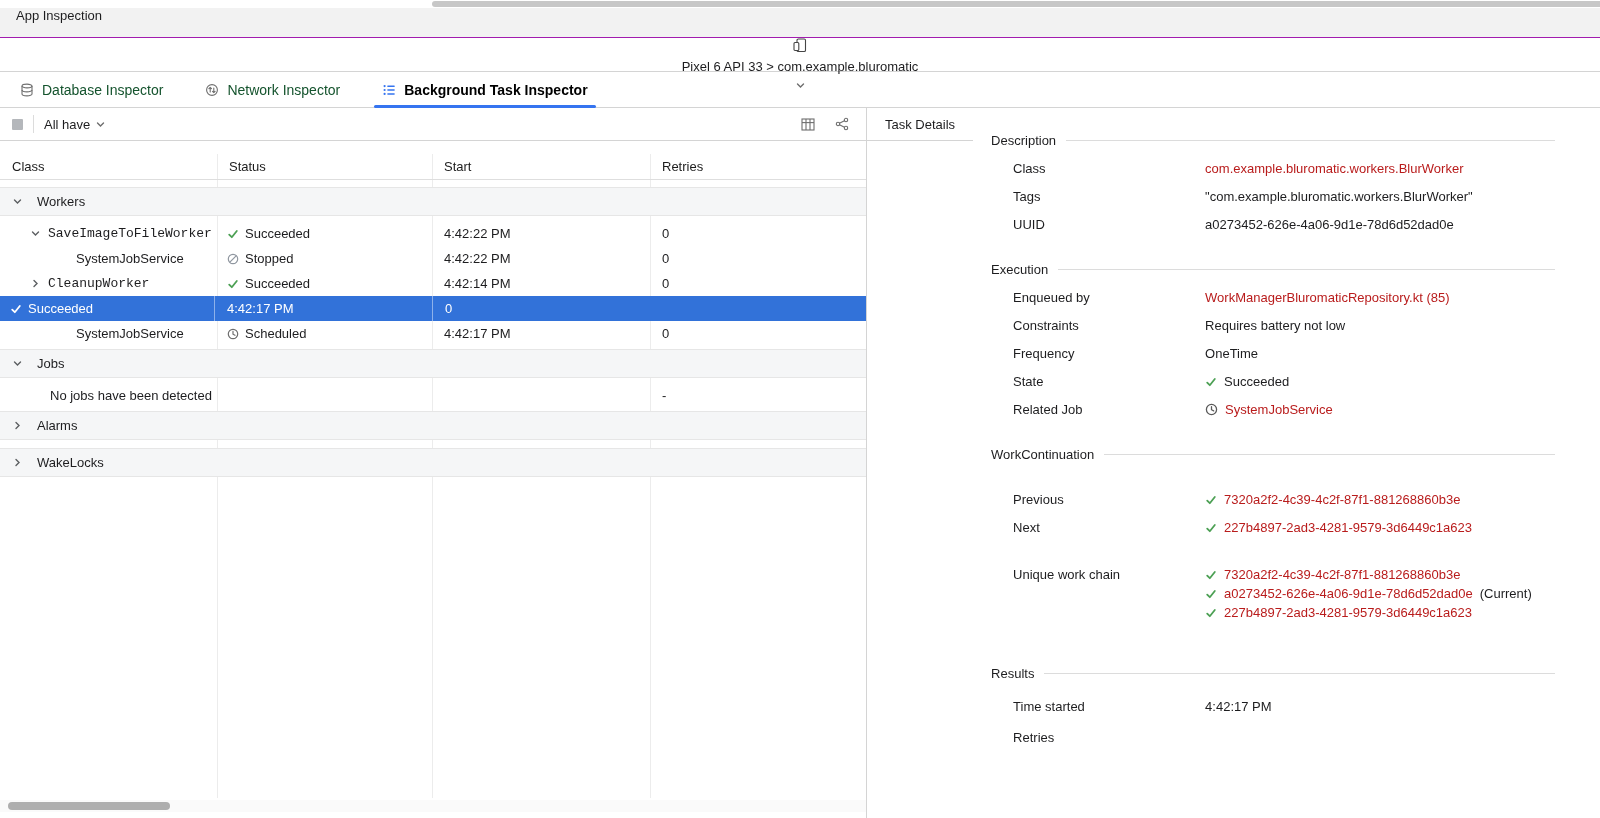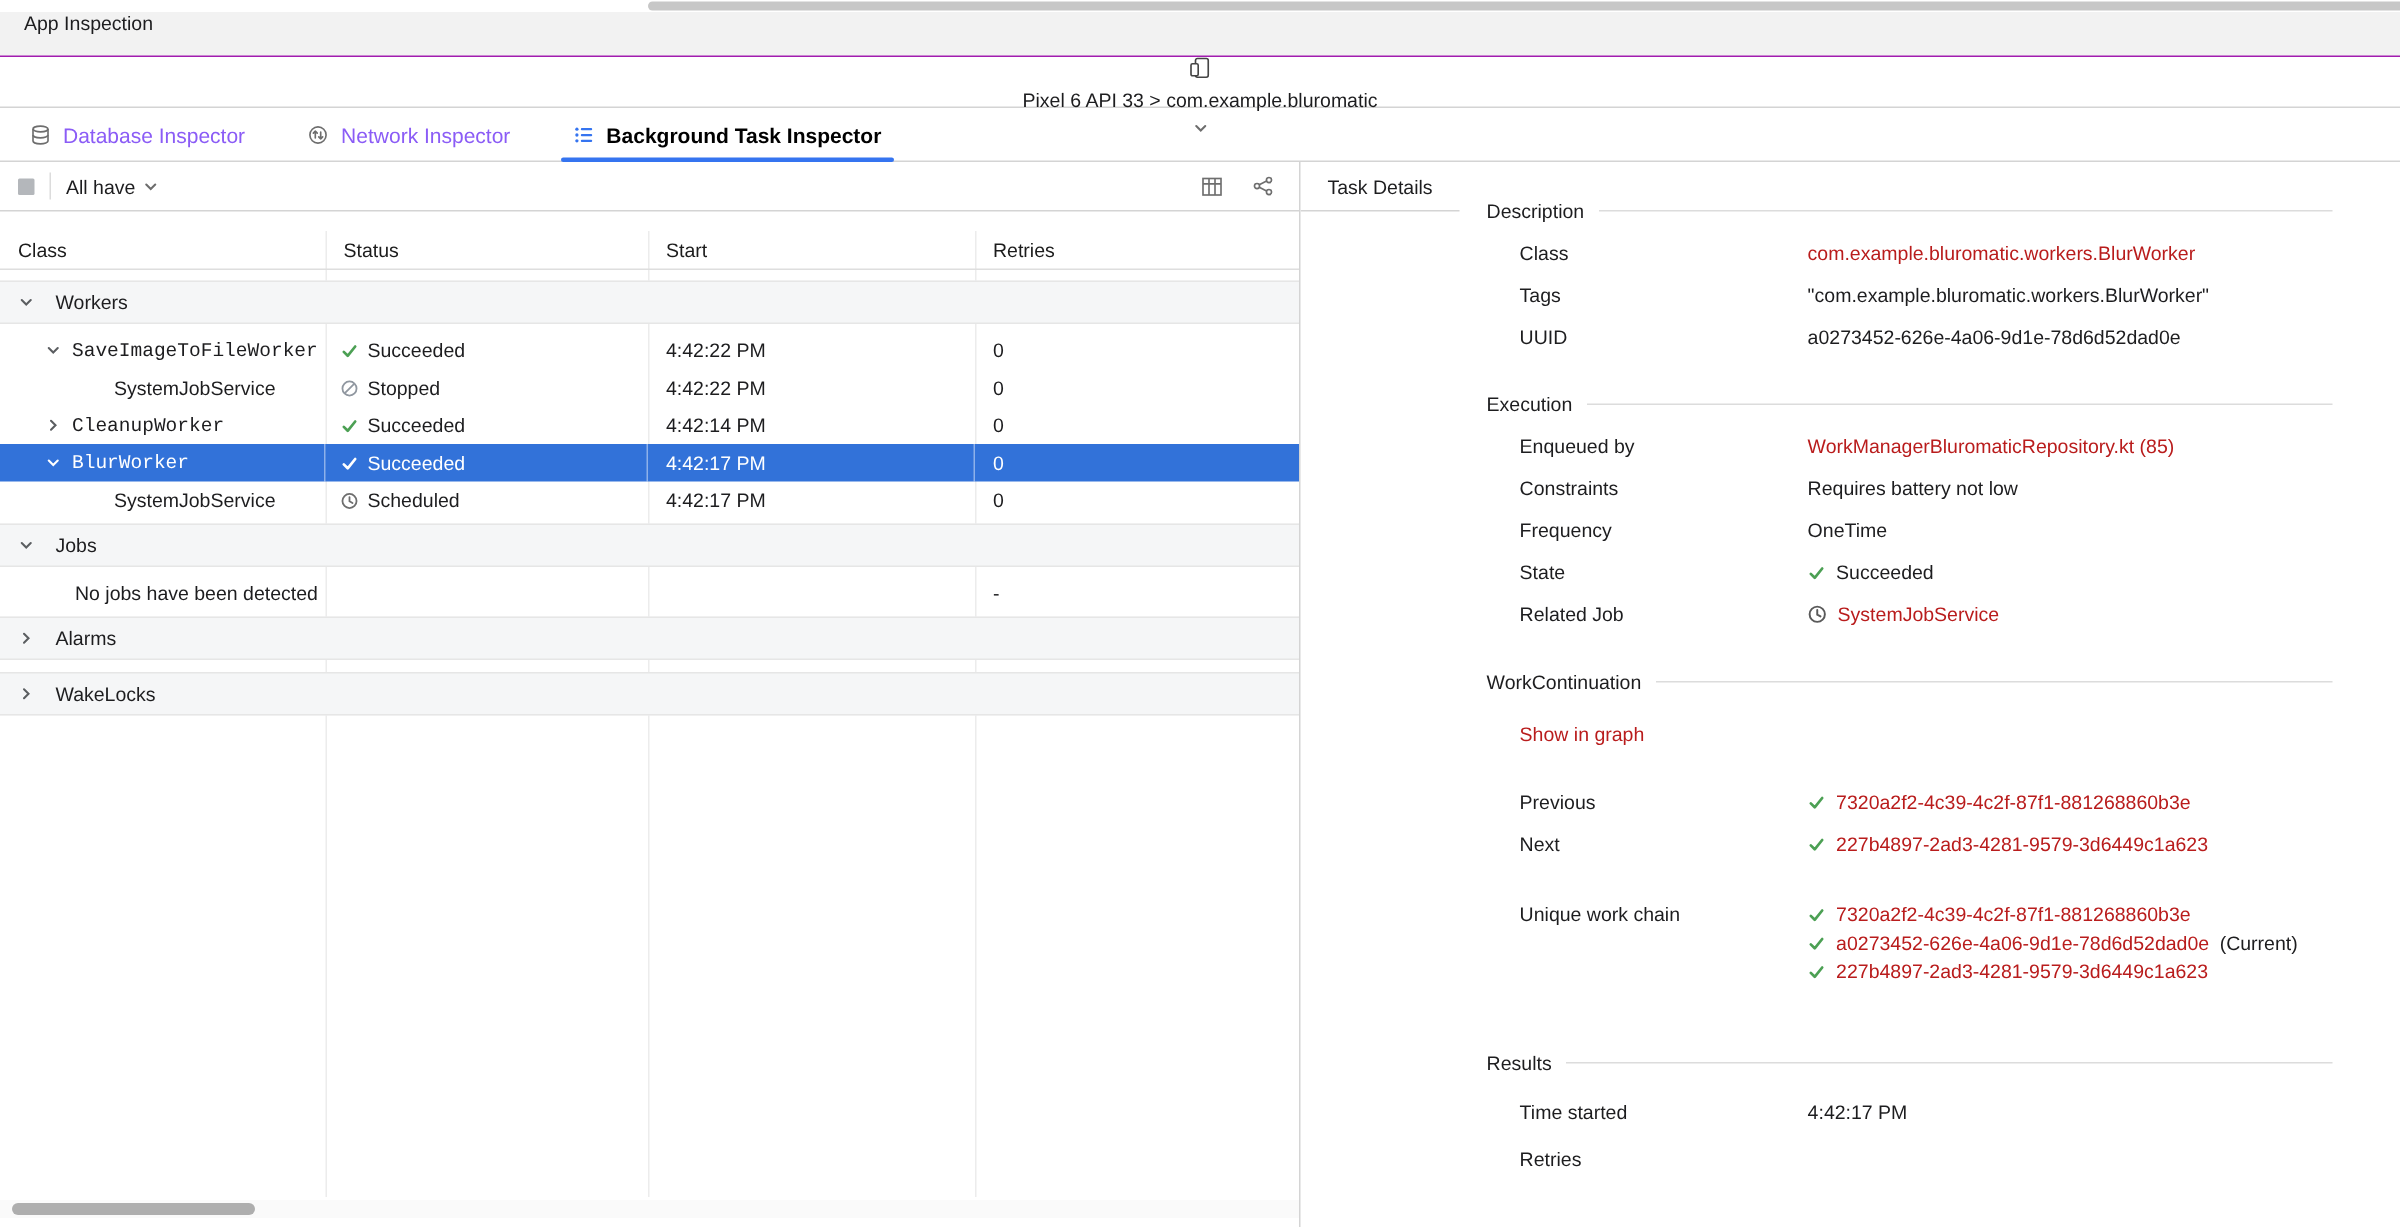--- a/index.html
+++ b/index.html
@@ -12,21 +12,21 @@
     background:#c7c7c7; border-radius:3px 0 0 3px; }
 
   .app-bar { height:30px; background:#f2f2f2; display:flex; align-items:flex-start;
     padding:0 16px; border-bottom:1px solid #a21caf; }
 
   .device-bar { height:34px; background:#fff; display:flex; align-items:center;
     gap:6px; padding:0 12px; border-bottom:1px solid #d4d4d4; cursor:pointer;flex-direction:column; }
 
   .tabs-bar { height:36px; background:#fff; display:flex; align-items:stretch;
     gap:34px; padding-left:16px; border-bottom:1px solid #d4d4d4; }
-  .tab { display:flex; align-items:center; gap:8px; font-size:14px; color:#8b5cf6;
+  .tab { display:flex; align-items:center; gap:8px; font-size:14px; color:#14532d;
     position:relative; padding:0 4px; cursor:pointer; }
   .tab.active { color:#000; font-weight:bold; }
   .tab.active::after { content:""; position:absolute; left:-4px; right:-4px; bottom:-1px;
     height:3px; background:#3574f0; border-radius:2px; }
 
   .main { display:flex; height:710px; }
 
   
   .left-panel { width:867px; border-right:1px solid #d4d4d4; display:flex;
     flex-direction:column; position:relative; background:#fff; }
@@ -278,28 +278,20 @@
                 <path d="M2.2 6.6 L4.8 9.2 L9.8 3" fill="none" stroke="currentColor" stroke-width="1.8" stroke-linecap="round" stroke-linejoin="round"></path>
               </svg>
           </span>
           <span>Succeeded</span>
         </div>
         <div class="cell c-start">4:42:14 PM</div>
         <div class="cell c-retries">0</div>
       </div>
 
       <div class="trow selected">
-        <div class="cell c-class lvl1">
-          <span class="tree-chevron">
-            <svg width="11" height="11" viewBox="0 0 11 11">
-                <path d="M2.5 4 L5.5 7 L8.5 4" fill="none" stroke="currentColor" stroke-width="1.4" stroke-linecap="round"></path>
-              </svg>
-          </span>
-          <span>BlurWorker</span>
-        </div>
         <div class="cell c-status">
           <span class="icon-check">
             <svg width="12" height="12" viewBox="0 0 12 12">
                 <path d="M2.2 6.6 L4.8 9.2 L9.8 3" fill="none" stroke="currentColor" stroke-width="1.8" stroke-linecap="round" stroke-linejoin="round"></path>
               </svg>
           </span>
           <span>Succeeded</span>
         </div>
         <div class="cell c-start">4:42:17 PM</div>
         <div class="cell c-retries">0</div>
@@ -435,23 +427,20 @@
                 <path d="M6 3.4 V6.2 L8 7.3" fill="none" stroke="currentColor" stroke-width="1.2" stroke-linecap="round"></path>
               </svg>
           </span>
           <a class="link">SystemJobService</a>
         </div>
       </div>
 
       <div class="section-title mt-section">
         <span>WorkContinuation</span>
         <span class="line"></span>
-      </div>
-      <div class="show-graph-row">
-        <a class="link">Show in graph</a>
       </div>
       <div class="detail-row row-previous">
         <div class="detail-label">Previous</div>
         <div class="detail-value">
           <span class="icon-check">
             <svg width="12" height="12" viewBox="0 0 12 12">
                 <path d="M2.2 6.6 L4.8 9.2 L9.8 3" fill="none" stroke="currentColor" stroke-width="1.8" stroke-linecap="round" stroke-linejoin="round"></path>
               </svg>
           </span>
           <a class="link">7320a2f2-4c39-4c2f-87f1-881268860b3e</a>

